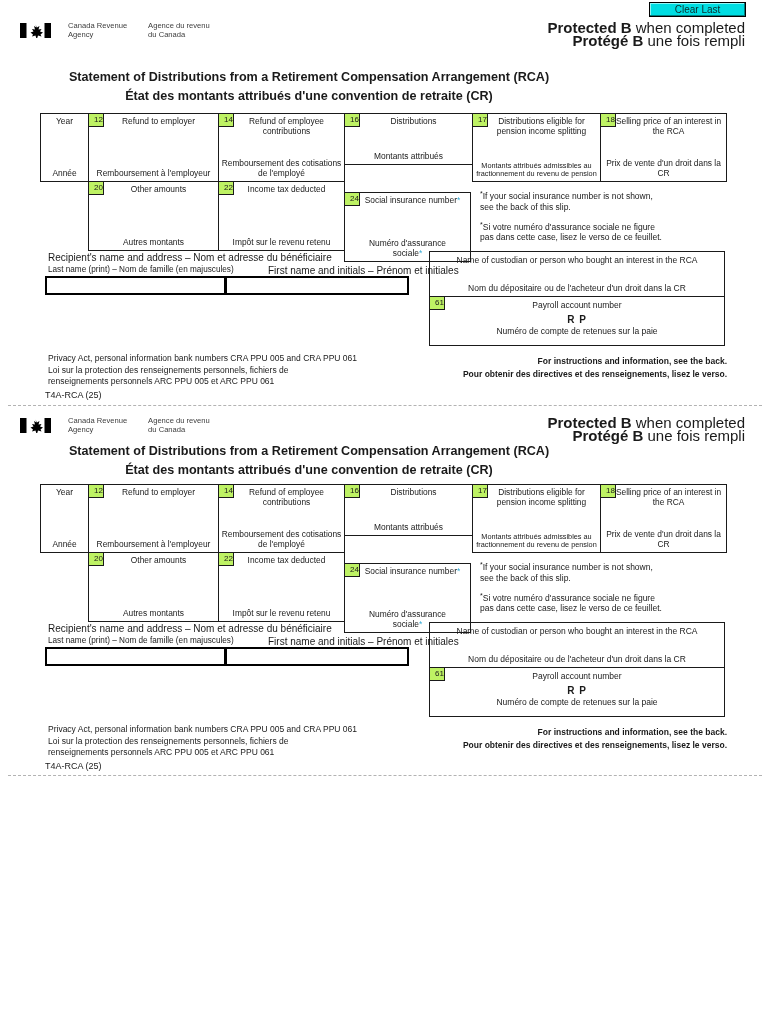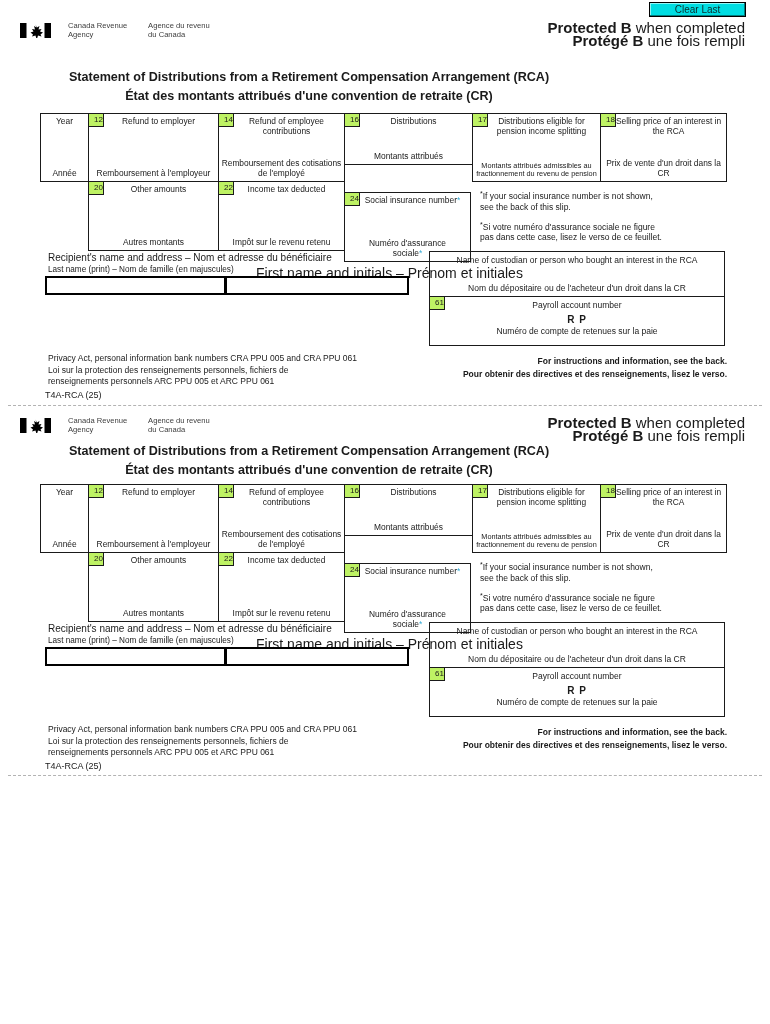--- a/index.html
+++ b/index.html
@@ -50,21 +50,21 @@
   .cell-fr{position:absolute;bottom:3px;left:2px;right:2px;text-align:center;}
   .c17 .cell-fr{font-size:7.3px;line-height:8.6px;bottom:2px;}
   .star{color:#2fa8d5;}
 
   .sin-notes{position:absolute;left:440px;top:76px;width:248px;font-size:8.5px;line-height:10.8px;}
   .sin-notes .para{margin-bottom:7px;}
   .note-star{font-size:7px;vertical-align:3px;}
 
   .recipient-header{position:absolute;left:8px;top:139px;font-size:10px;}
   .name-label-last{position:absolute;left:8px;top:152px;font-size:8.2px;}
-  .name-label-first{position:absolute;left:192px;top:152px;font-size:14px;padding-left:24px;}
+  .name-label-first{position:absolute;left:204px;top:152px;font-size:10px;padding-left:24px;}
   .name-input{position:absolute;top:163px;height:19px;border:2px solid #000;box-sizing:border-box;
     font-size:9px;padding:0 3px;background:#fff;font-family:inherit;}
   .in-last{left:5px;width:181px;}
   .in-first{left:185px;width:184px;}
 
   .custodian{position:absolute;left:389px;top:138px;width:236px;height:95px;box-sizing:border-box;}
   .cust-name{position:absolute;left:0;top:0;width:296px;height:46px;border:1px solid #1a1a1a;box-sizing:border-box;
     font-size:8.5px;text-align:center;}
   .cust-name .en{position:absolute;top:3px;left:2px;right:2px;}
   .cust-name .fr{position:absolute;bottom:3px;left:2px;right:2px;}

